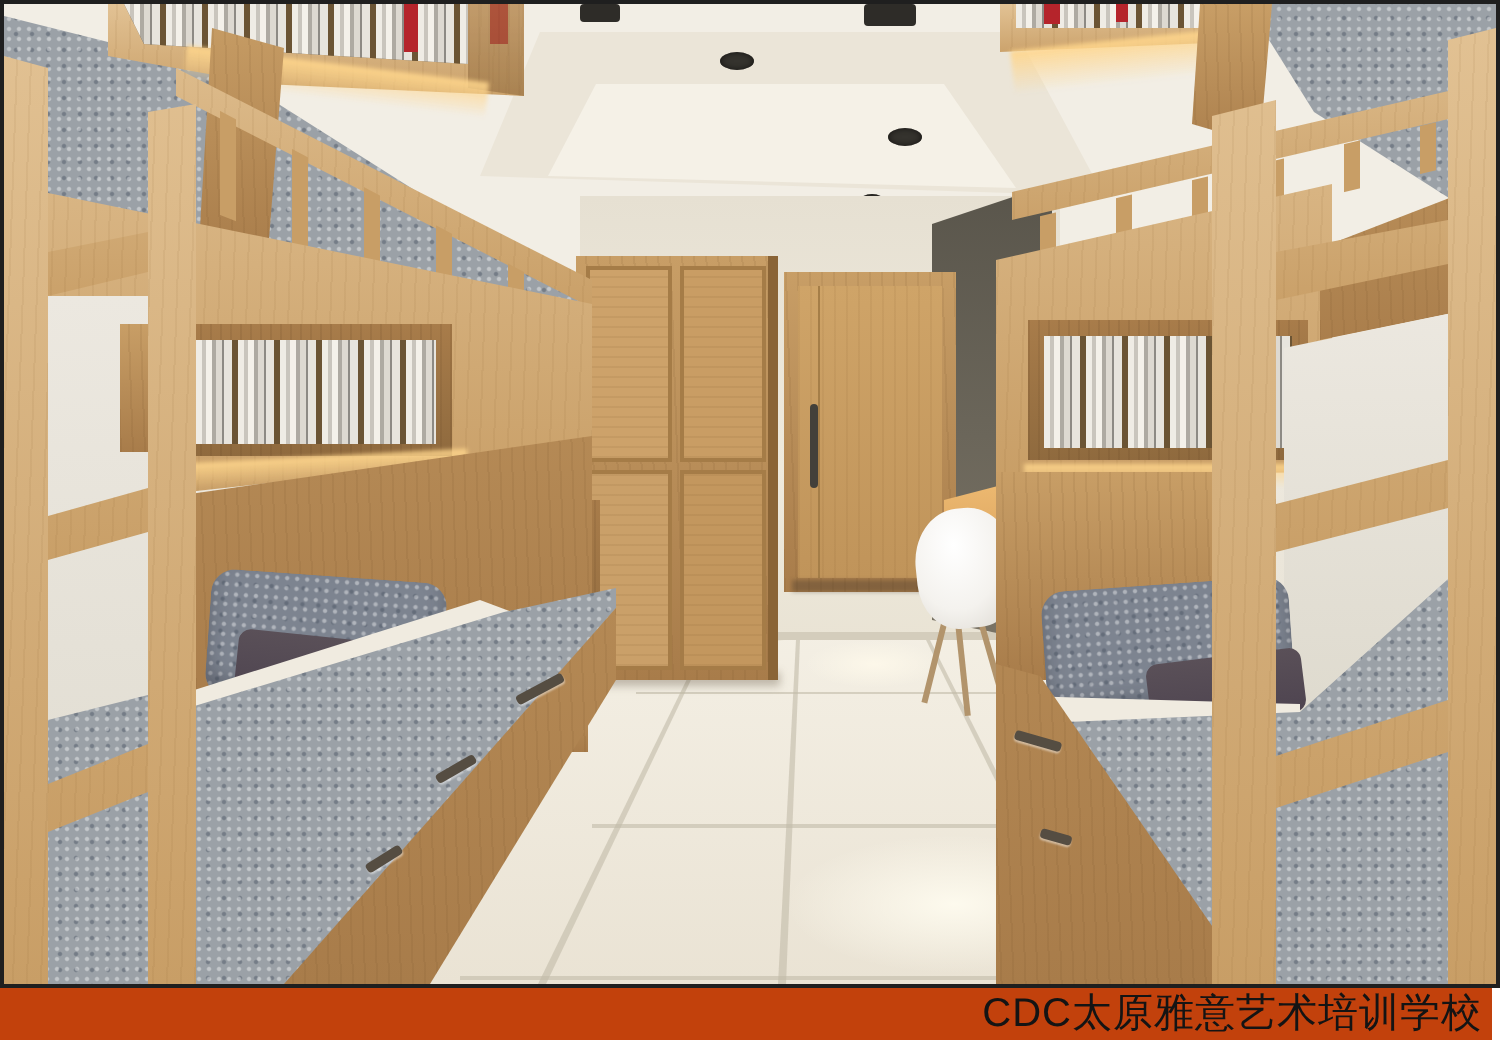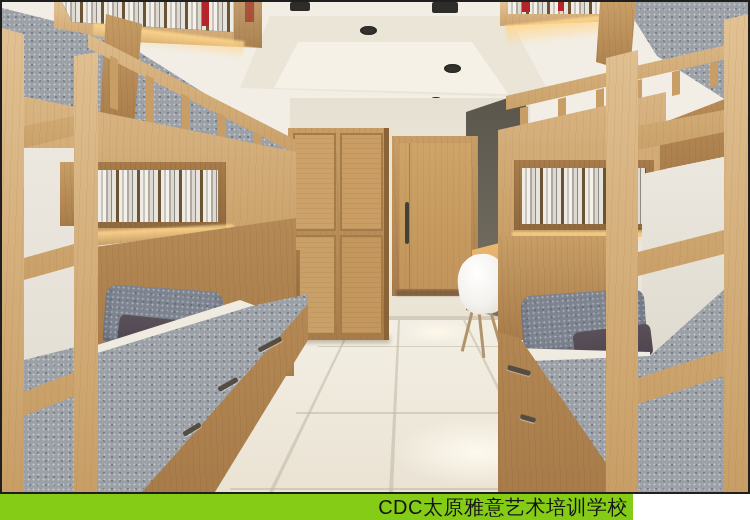--- a/index.html
+++ b/index.html
@@ -28,21 +28,21 @@
   .glow{background:linear-gradient(180deg,rgba(255,214,140,.95),rgba(255,214,140,0));filter:blur(1px);}
   .whitewall{background:linear-gradient(180deg,#ece8e0,#dedace);}
   .fl{background:#c2bba9;opacity:.6;}
   .handle{background:#554d42;border-radius:2px;box-shadow:0 1px 1px rgba(255,255,255,.45);}
   .leg{width:3px;background:#b2946c;}
   .shell{background:radial-gradient(ellipse at 40% 30%,#ffffff,var(--chair-white,#f4f2ee) 55%,#d8d4cc);border-radius:46% 46% 40% 40%;}
   .dl{background:#35332e;border-radius:50%;box-shadow:inset 0 0 3px #151412;}
   .dlsq{background:#2e2c28;border-radius:2px;}
   .redbook{background:var(--book-red,#b5242b);}
   
-  .caption-bar{left:0;top:494px;width:633px;height:26px;background:#84cc16;
+  .caption-bar{left:0;top:494px;width:746px;height:26px;background:#c2410c;
       display:flex;align-items:center;justify-content:flex-end;}
   .caption-bar span{font-size:20px;font-weight:500;letter-spacing:.5px;
       color:var(--caption-text,#141414);padding-right:5px;line-height:1;}
 </style>
 </head>
 <body>
 
 <div class="abs photo">
  <div class="abs scene">
 

